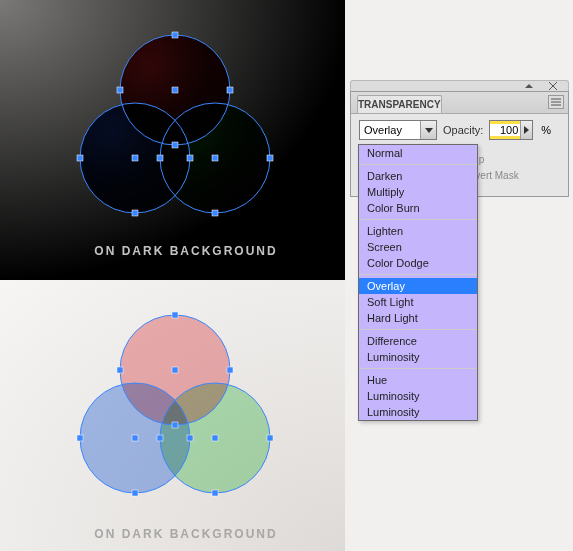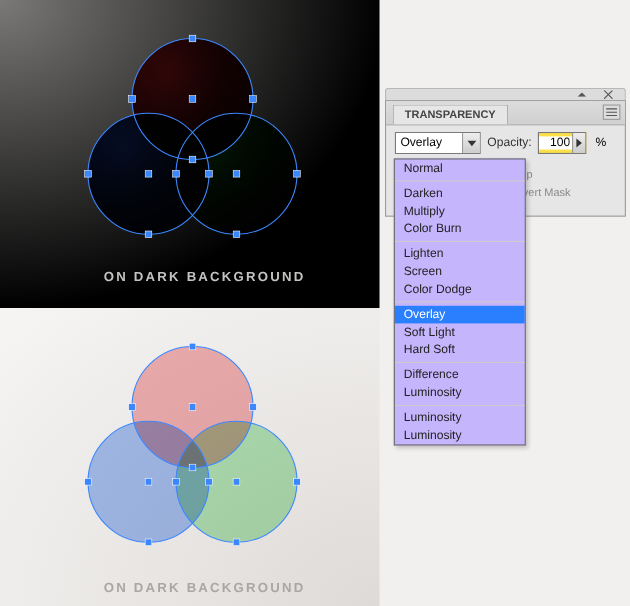--- a/index.html
+++ b/index.html
@@ -26,21 +26,21 @@
   .handle { fill: #3b87ff; stroke: #fff; stroke-width: 0.5; }
   .sel-outline { fill: none; stroke: #3b87ff; stroke-width: 1; }
 
   
   .panel-wrap { position: absolute; left: 350px; top: 80px; width: 219px; }
   .panel-flyout { position: absolute; right: 0; top: 0; width: 219px; height: 11px; background: #dcdcdc; border-radius: 3px 3px 0 0; display:flex; justify-content:flex-end; gap:2px; padding-right:4px; align-items:center; border:1px solid #b8b8b8; border-bottom:none; }
   .panel-flyout .fly { width: 22px; height: 7px; display:flex; align-items:center; justify-content:center; cursor:pointer; }
   .panel-flyout .fly svg { display:block; }
   .panel { position: relative; top: 11px; width: 219px; background: #e6e6e6; border: 1px solid #9a9a9a; }
   .panel-tabbar { height: 22px; display: flex; align-items: flex-end; padding-left: 6px; background: linear-gradient(#dcdcdc,#d0d0d0); border-bottom: 1px solid #aaa; position: relative; }
-  .panel-tab { height: 18px; padding: 3px 10px 0; font-weight: bold; font-size: 10px; color: #444; background: #e6e6e6; border: 1px solid #aaa; border-bottom: none; border-radius: 2px 2px 0 0; }
+  .panel-tab { height: 18px; padding: 3px 0 0; font-weight: bold; font-size: 10px; color: #444; background: #e6e6e6; border: 1px solid #aaa; border-bottom: none; border-radius: 2px 2px 0 0; }
   .panel-menu-btn { position:absolute; right:4px; top:3px; width:16px; height:14px; border:1px solid #999; background:#ddd; display:flex; align-items:center; justify-content:center; cursor:pointer; }
   .panel-body { padding: 6px 8px 10px; }
   .row { display: flex; align-items: center; gap: 6px; margin-bottom: 8px; }
   .combo { display:flex; height:20px; border:1px solid #7a7a7a; background:#fff; }
   .combo input { border:none; width:60px; padding:0 4px; font-size:11px; outline:none; }
   .combo .drop { width:16px; background:linear-gradient(#eee,#ccc); border-left:1px solid #999; display:flex; align-items:center; justify-content:center; cursor:pointer; }
   .lbl { color:#333; }
   .opacity-field { display:flex; align-items:center; border:1px solid #7a7a7a; background:#fde047; height:20px; }
   .opacity-field input { border:none; width:30px; text-align:right; padding:0 2px; font-size:11px; outline:none; }
   .opacity-field .drop { width:12px; height:100%; border-left:1px solid #999; background:linear-gradient(#eee,#ccc); display:flex; align-items:center; justify-content:center; cursor:pointer; }
@@ -215,20 +215,21 @@
     <div class="opt">Darken</div>
     <div class="opt">Multiply</div>
     <div class="opt">Color Burn</div>
     <div class="sep"></div>
     <div class="opt">Lighten</div>
     <div class="opt">Screen</div>
     <div class="opt">Color Dodge</div>
     <div class="sep"></div>
     <div class="opt selected">Overlay</div>
     <div class="opt">Soft Light</div>
-    <div class="opt">Hard Soft</div>
+    <div class="opt">Hard Light</div>
     <div class="sep"></div>
     <div class="opt">Difference</div>
     <div class="opt">Luminosity</div>
     <div class="sep"></div>
+    <div class="opt">Hue</div>
     <div class="opt">Luminosity</div>
     <div class="opt">Luminosity</div>
   </div>
 
 </body></html>

